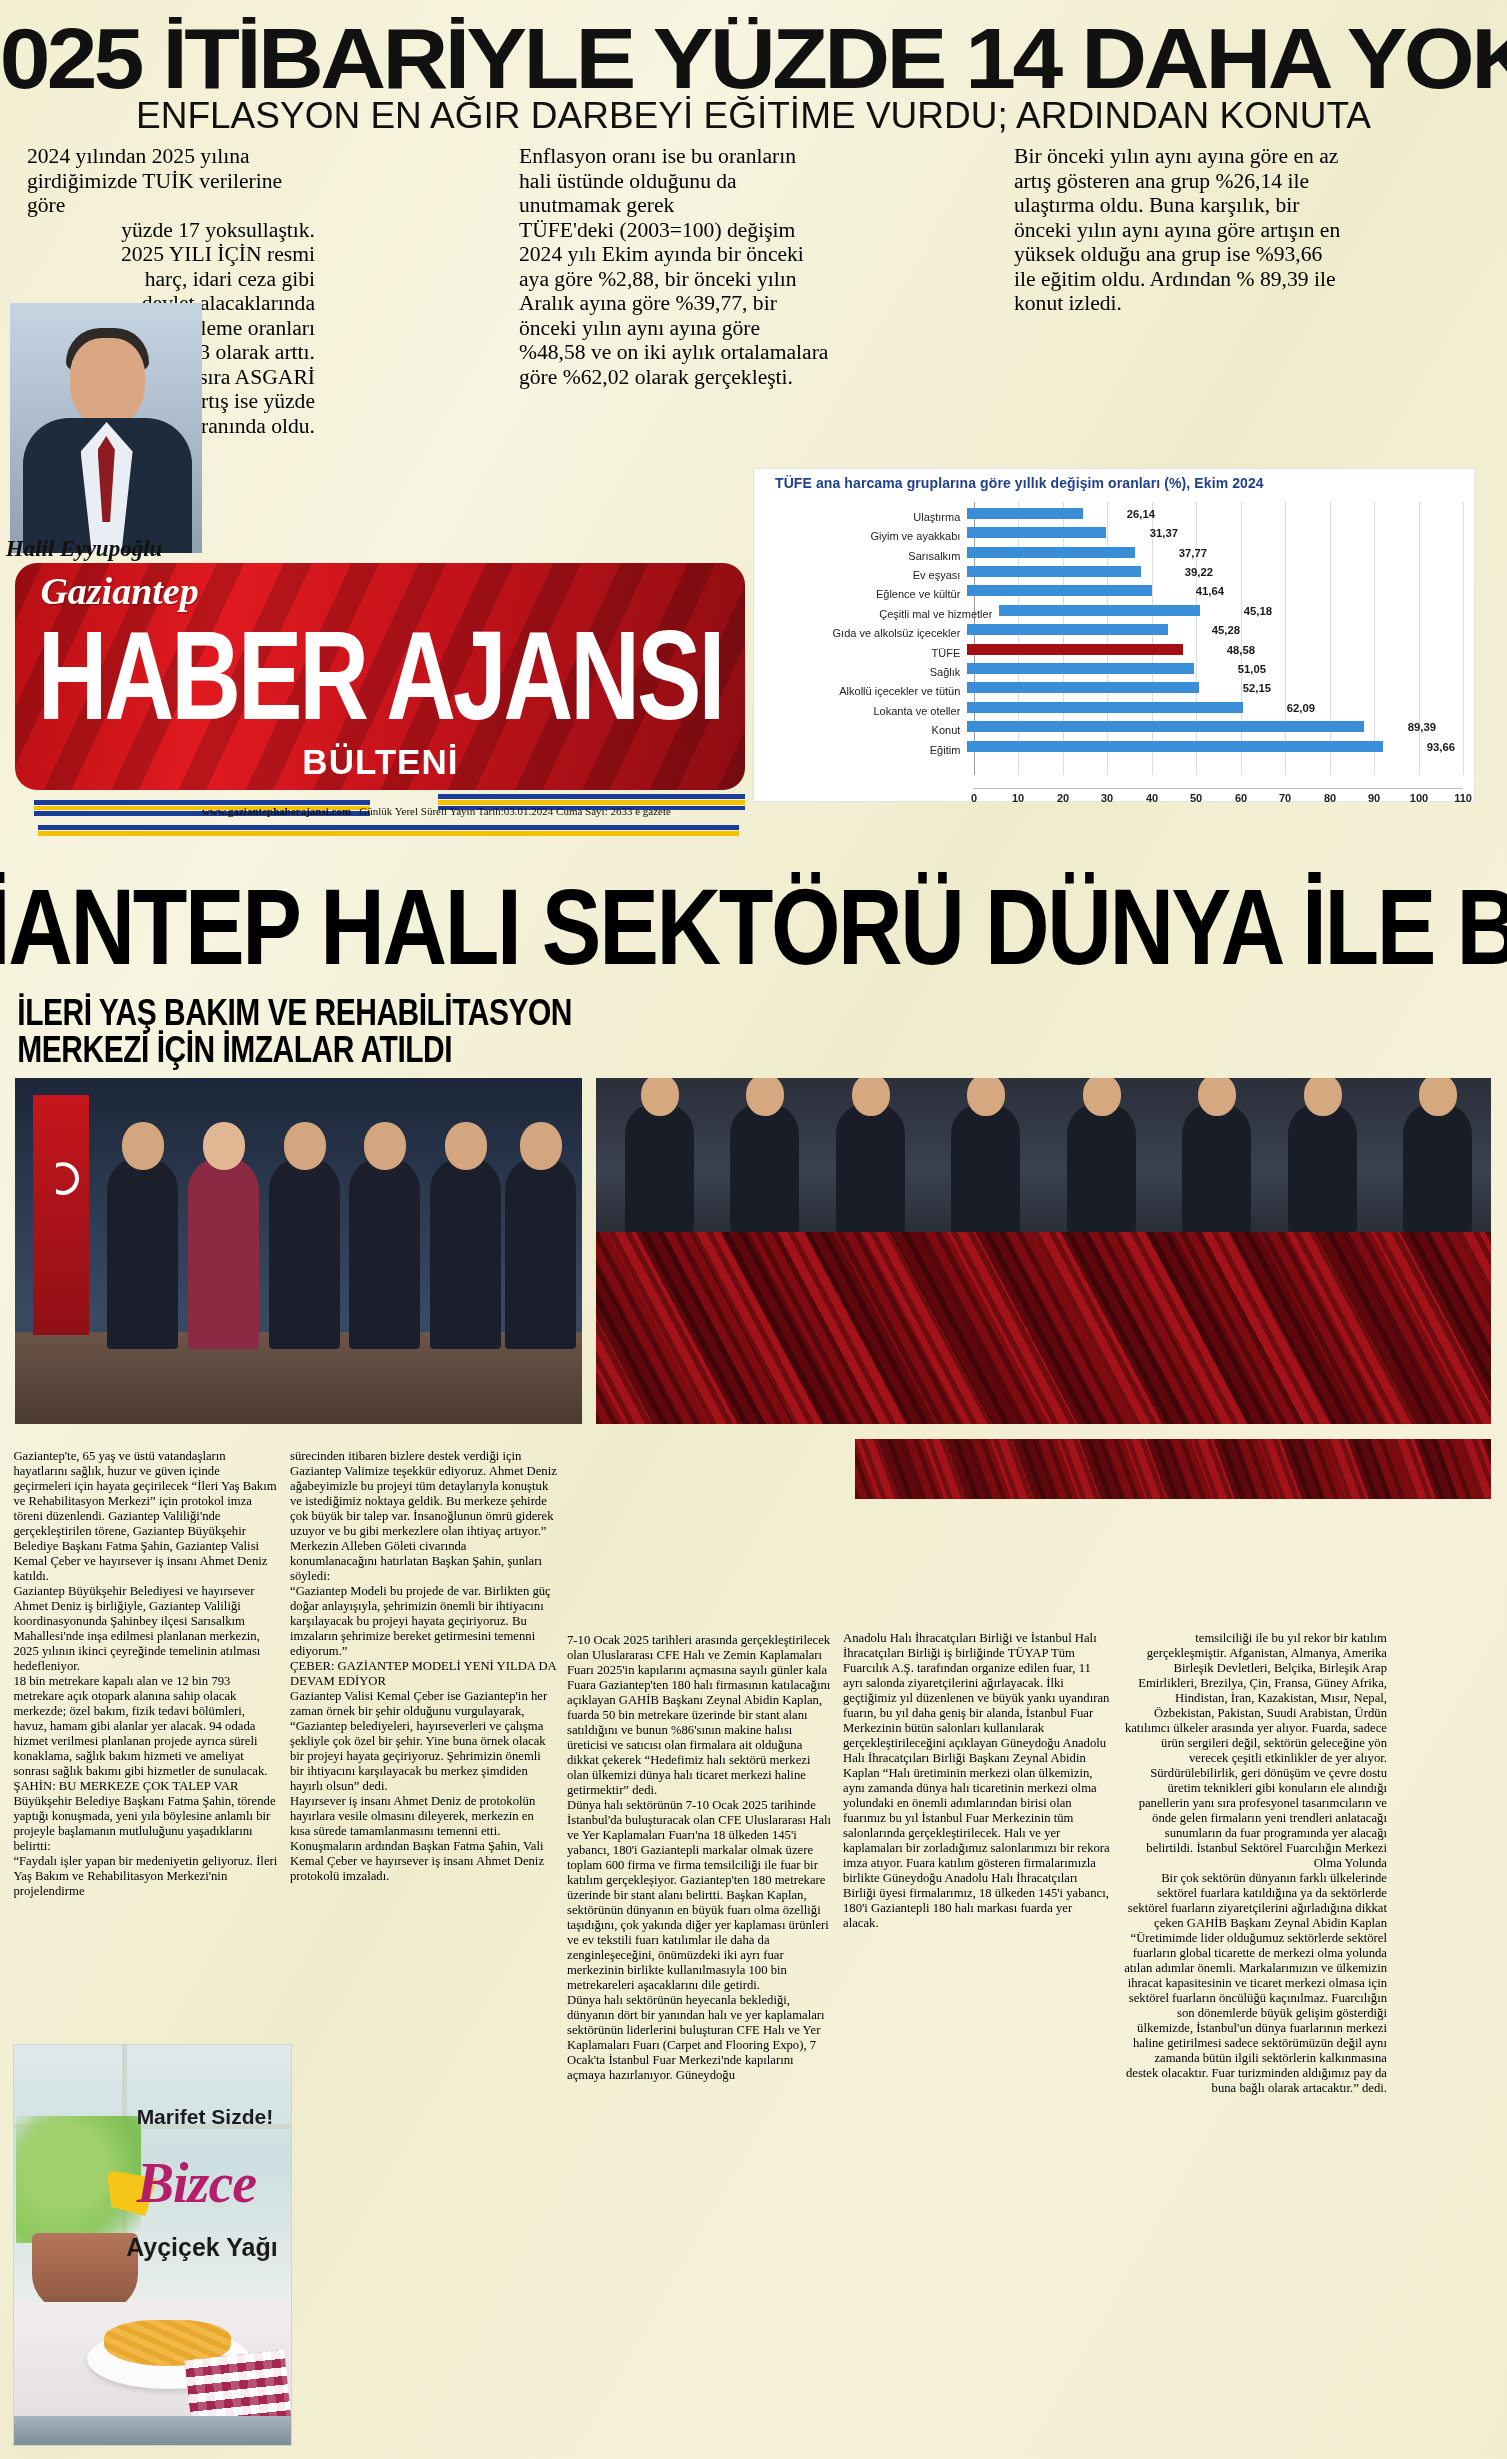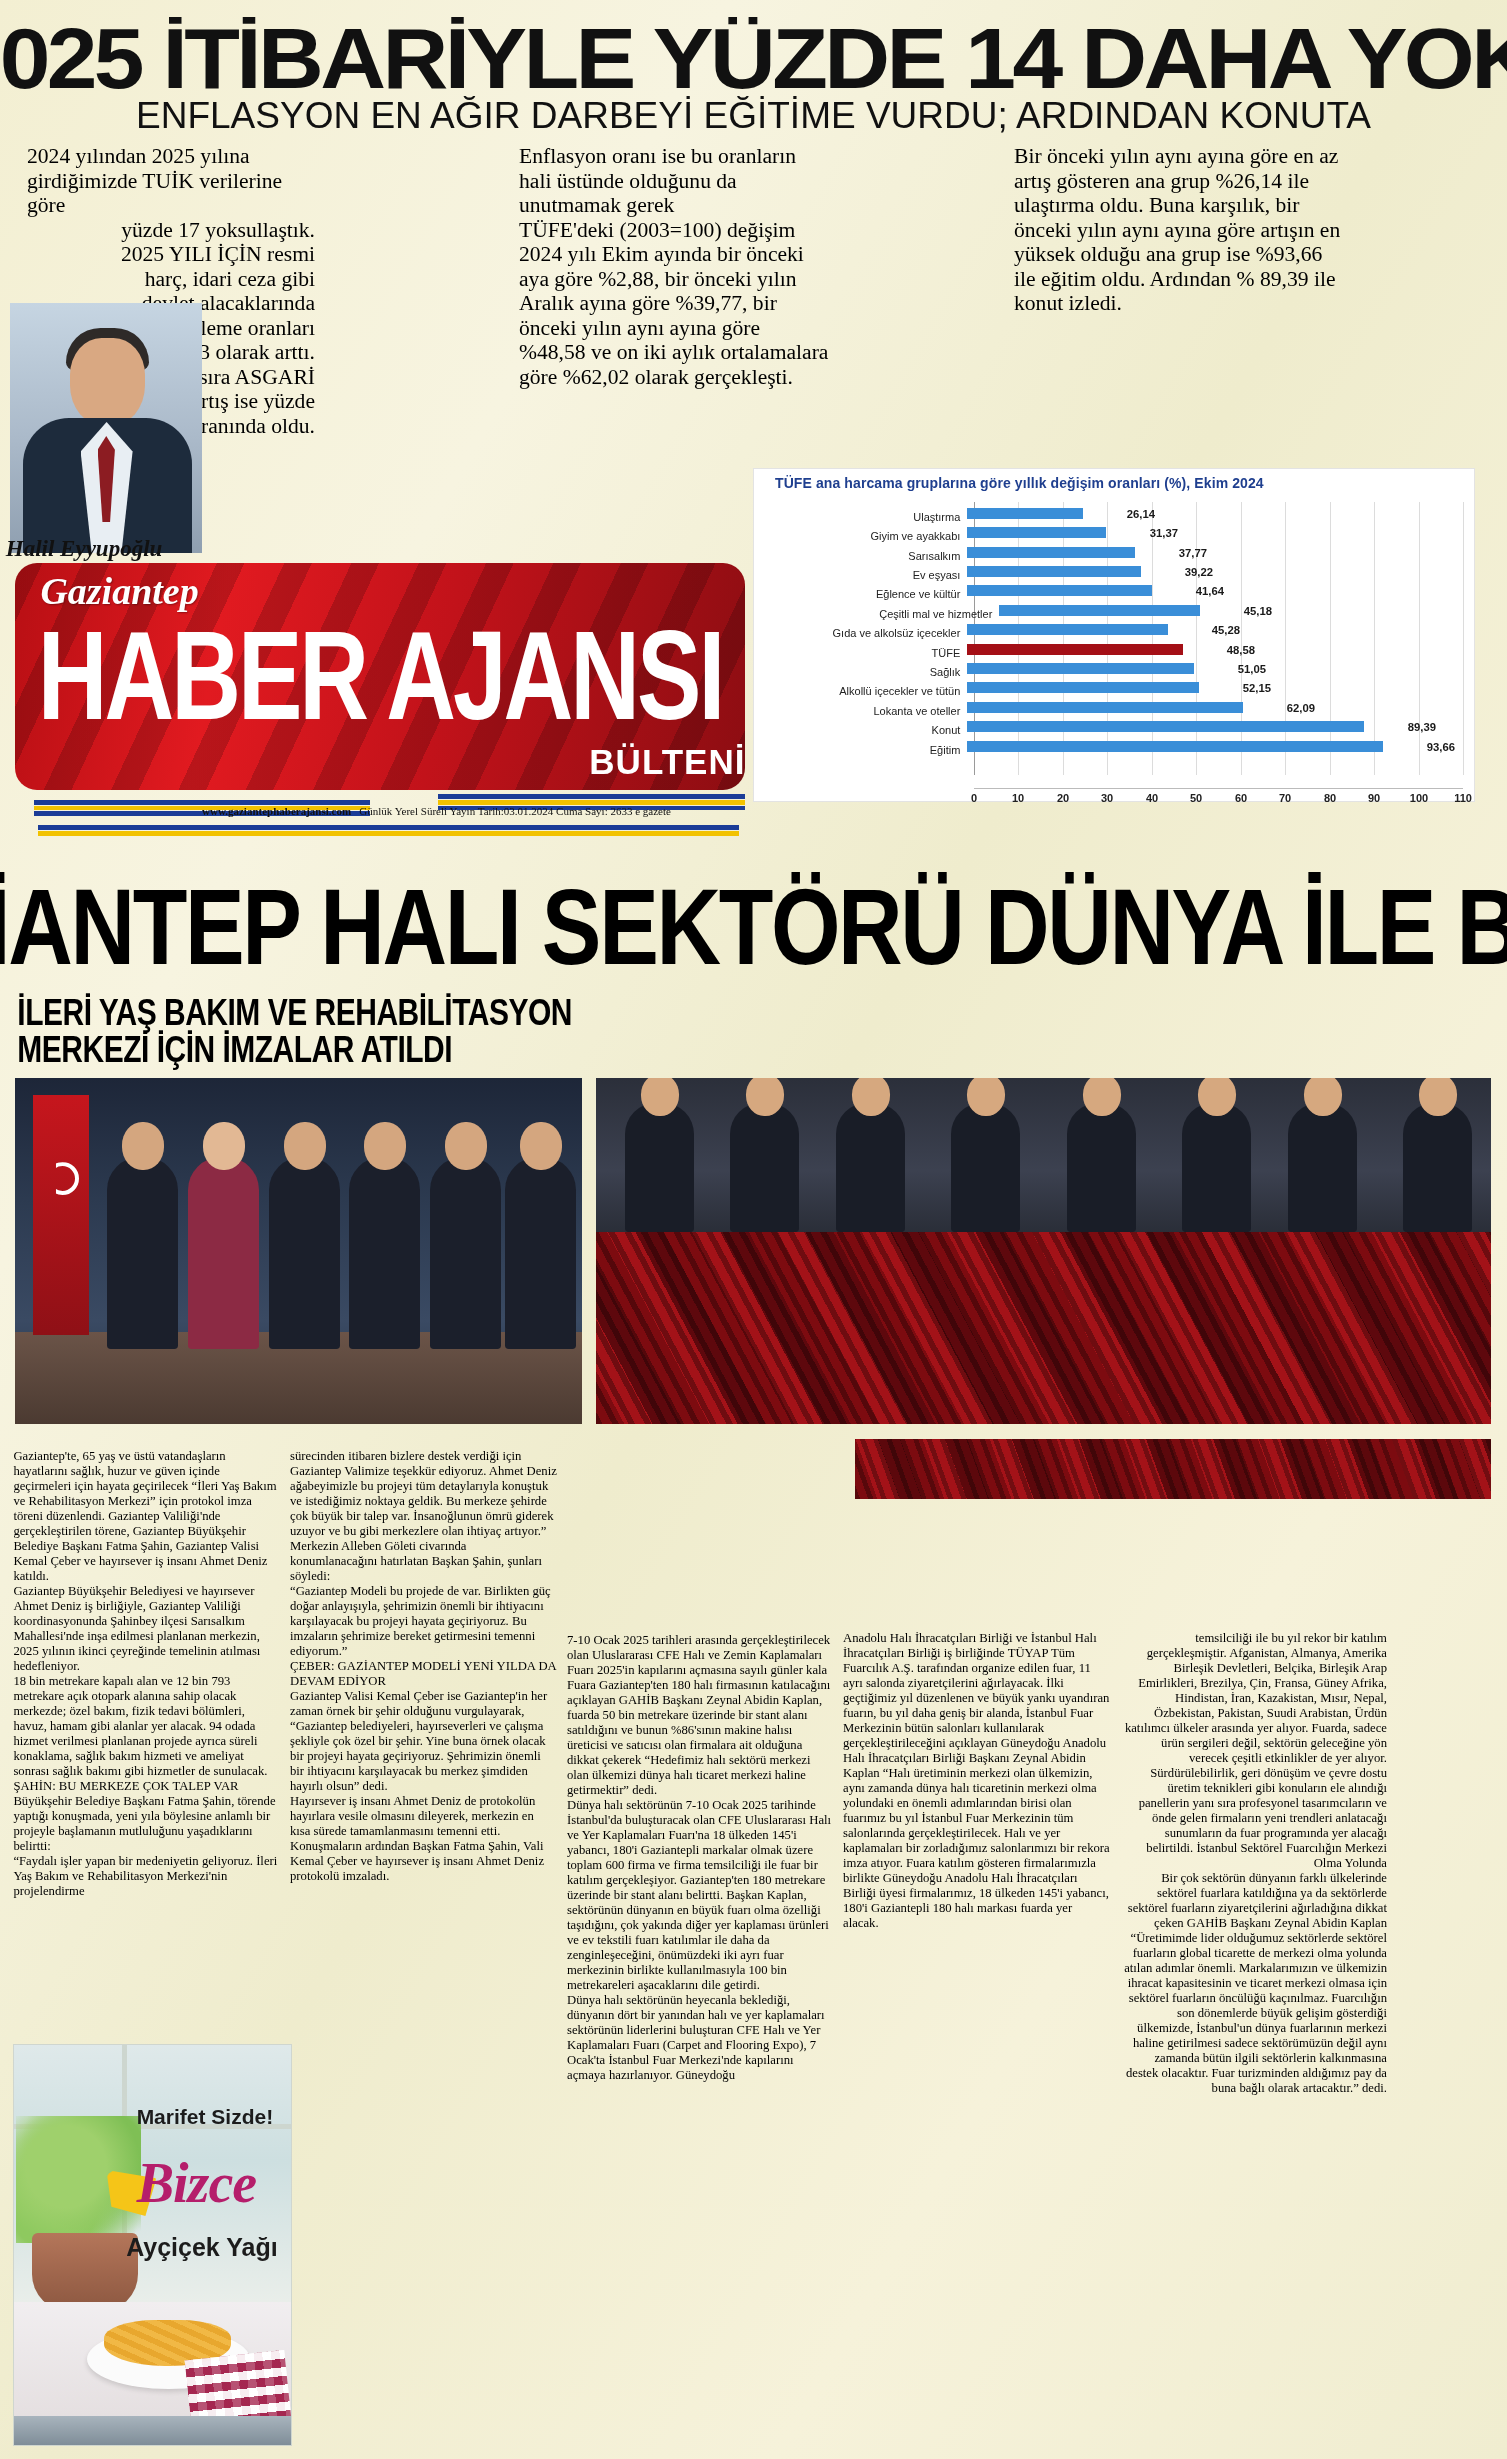--- a/index.html
+++ b/index.html
@@ -172,21 +172,21 @@
     font-weight:bold; font-size:92px; line-height:96px;
     color:#fff; text-align:center; white-space:nowrap;
     transform:scale(1.05,1.38);
     transform-origin:center top;
     letter-spacing:-2.9px;
   }
   .banner-sub {
     position:absolute; left:0; right:0; top:179px;
     font-family:"Liberation Sans", sans-serif;
     font-weight:bold; font-size:35px; color:#fff;
-    text-align:right; letter-spacing:1px;
+    text-align:center; letter-spacing:1px;
   }
   .banner-strips { position:absolute; left:15.4px; top:794px; width:730px; height:42px; }
   .strip { position:absolute; height:4.8px; }
   .strip.blue { background:#1b3c97; }
   .strip.yellow { background:#f2c200; }
 
   .footer-line {
     position:absolute; left:202px; top:805px; width:538px;
     font-family:"Liberation Serif", serif;
     font-size:11px; color:#111; font-weight:bold;

